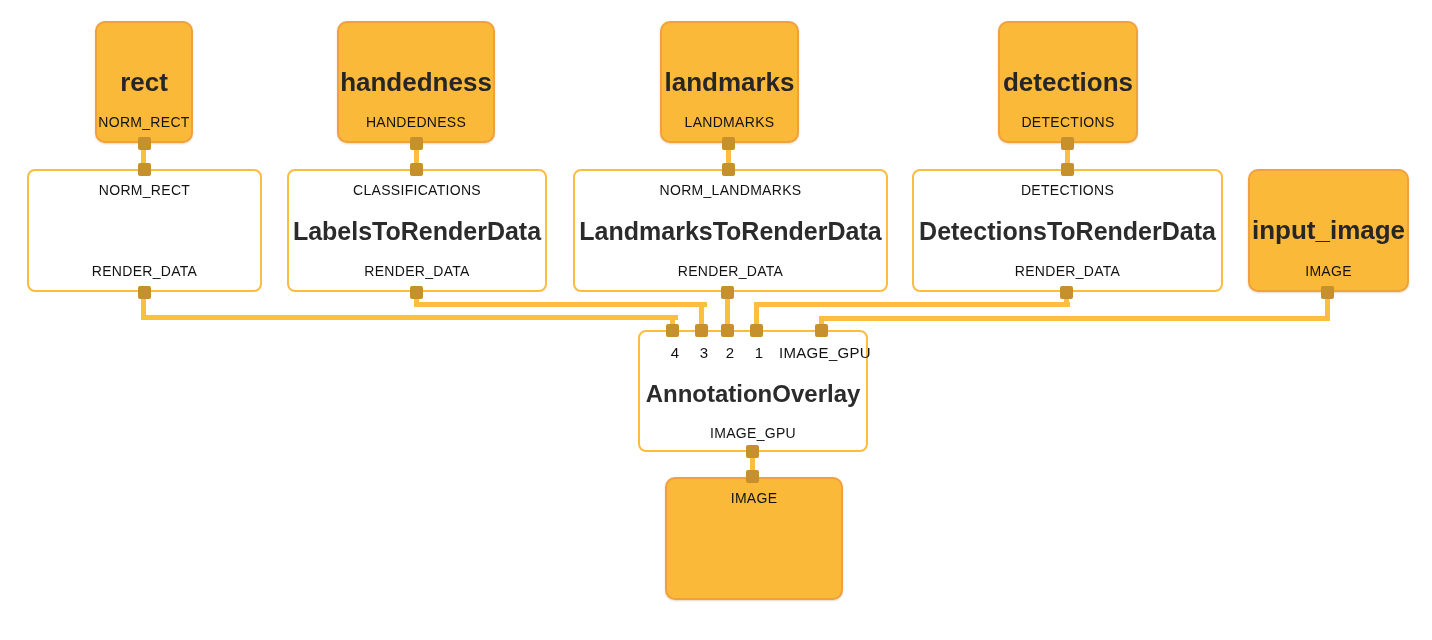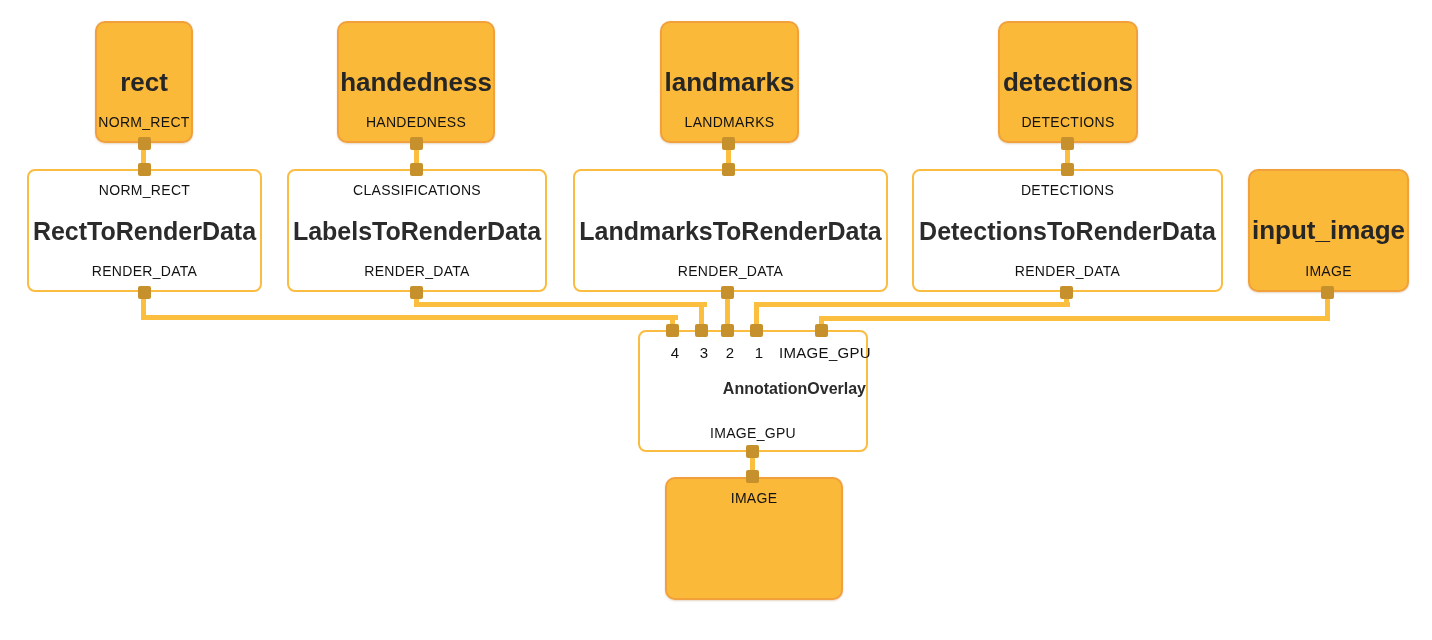--- a/index.html
+++ b/index.html
@@ -29,21 +29,21 @@
     text-align:center;
     font-size:26px;font-weight:700;color:#262626;
     white-space:nowrap;
   }
   .ctitle{
     position:absolute;left:0;right:0;top:46px;
     text-align:center;
     font-size:25px;font-weight:700;color:#2b2b2b;
     white-space:nowrap;
   }
-  .ctitle.small{font-size:16px;top:48px;text-align:right;}
+  .ctitle.small{font-size:24px;top:48px;}
   .plabel{
     position:absolute;left:0;right:0;
     text-align:center;
     font-size:14px;color:#121212;
     letter-spacing:.3px;
     white-space:nowrap;
   }
   .ptop{top:11px;}
   .pbottom{bottom:11px;}
   .inlabel{
@@ -110,31 +110,31 @@
     <div class="plabel pbottom">DETECTIONS</div>
   </div>
 
   <div class="node src" style="left:1248px;top:169px;width:161px;height:123px">
     <div class="ntitle">input_image</div>
     <div class="plabel pbottom">IMAGE</div>
   </div>
 
   <div class="node calc" style="left:27px;top:169px;width:235px;height:123px">
     <div class="plabel ptop">NORM_RECT</div>
-    <div class="ctitle">RectToRenderData</div>
     <div class="plabel pbottom">RENDER_DATA</div>
   </div>
 
   <div class="node calc" style="left:287px;top:169px;width:260px;height:123px">
     <div class="plabel ptop">CLASSIFICATIONS</div>
     <div class="ctitle">LabelsToRenderData</div>
     <div class="plabel pbottom">RENDER_DATA</div>
   </div>
 
   <div class="node calc" style="left:573px;top:169px;width:315px;height:123px">
+    <div class="plabel ptop">NORM_LANDMARKS</div>
     <div class="ctitle">LandmarksToRenderData</div>
     <div class="plabel pbottom">RENDER_DATA</div>
   </div>
 
   <div class="node calc" style="left:912px;top:169px;width:311px;height:123px">
     <div class="plabel ptop">DETECTIONS</div>
     <div class="ctitle">DetectionsToRenderData</div>
     <div class="plabel pbottom">RENDER_DATA</div>
   </div>
 

